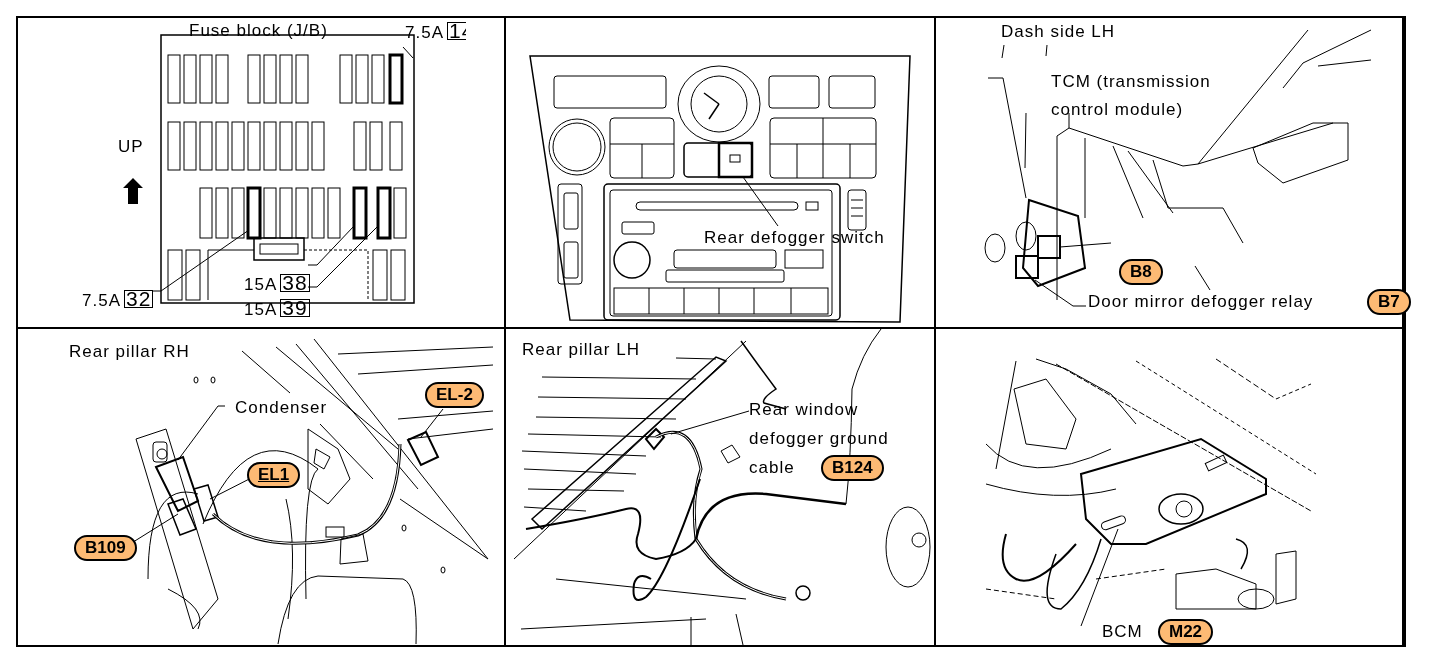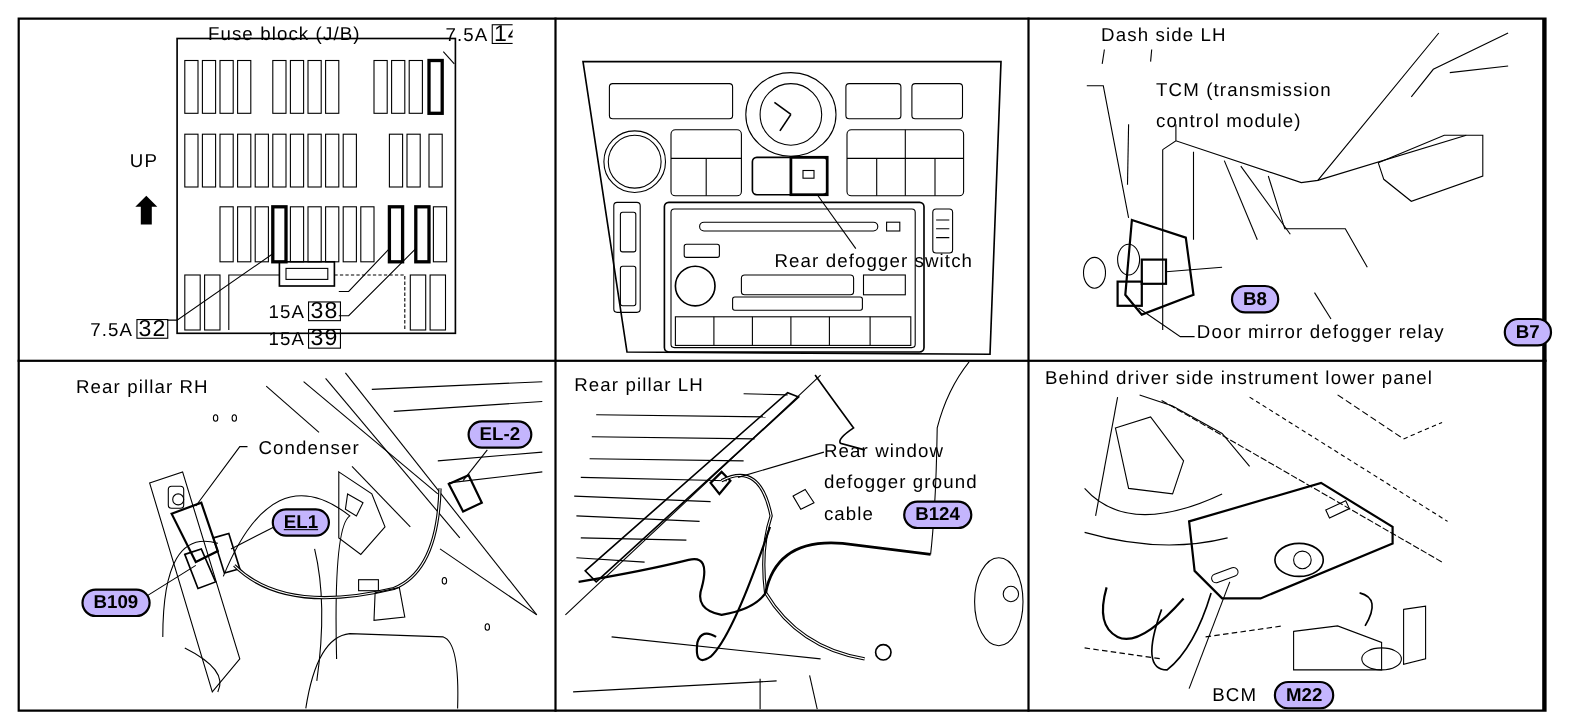--- a/index.html
+++ b/index.html
@@ -4,21 +4,21 @@
 <style>
   html,body{margin:0;padding:0;background:#fff;}
   body{width:1440px;height:660px;position:relative;overflow:hidden;font-family:"Liberation Sans",sans-serif;color:#000;}
   #frame{position:absolute;left:16px;top:16px;width:1390px;height:631px;border-top:2px solid #000;border-left:2px solid #000;border-right:4px solid #000;border-bottom:2px solid #000;box-sizing:border-box;}
   .panel{position:absolute;overflow:hidden;box-sizing:border-box;}
   .vdiv{position:absolute;width:2px;background:#000;}
   .hdiv{position:absolute;height:2px;background:#000;}
   svg{position:absolute;left:0;top:0;}
   .lbl{position:absolute;font-size:17px;letter-spacing:1px;white-space:nowrap;line-height:1;}
   .box{display:inline-block;border:1.5px solid #000;padding:0 1px;line-height:16px;font-size:21px;margin-left:3px;}
-  .pill{position:absolute;border:2px solid #000;border-radius:14px;font-weight:bold;font-size:17px;line-height:22px;padding:0 9px;background:#c4b5fd;white-space:nowrap;}
+  .pill{position:absolute;border:2px solid #000;border-radius:14px;font-weight:bold;font-size:17px;line-height:22px;padding:0 9px;background:#fdba74;white-space:nowrap;}
 </style>
 </head>
 <body>
 
 <div id="frame"></div>
 <div class="vdiv" style="left:504px;top:16px;height:631px;"></div>
 <div class="vdiv" style="left:934px;top:16px;height:631px;"></div>
 <div class="hdiv" style="left:16px;top:327px;width:1390px;"></div>
 
 <div class="panel" style="left:18px;top:18px;width:448px;height:309px;">
@@ -279,16 +279,15 @@
     <path d="M70,205 Q60,240 80,250 Q100,260 140,215" fill="none" stroke="#000" stroke-width="2"></path>
     <path d="M120,225 Q100,280 125,280 Q150,260 165,210" fill="none" stroke="#000" stroke-width="1.5"></path>
     <polygon points="240,245 280,240 320,255 320,280 240,280" fill="none" stroke="#000"></polygon>
     <path d="M300,210 Q320,215 305,240" fill="none" stroke="#000" stroke-width="1.5"></path>
     <polygon points="340,225 360,222 360,270 340,275" fill="none" stroke="#000"></polygon>
     <ellipse cx="320" cy="270" rx="18" ry="10" fill="none" stroke="#000"></ellipse>
     <line x1="50" y1="260" x2="120" y2="270" stroke="#000" stroke-dasharray="5,3"></line>
     <line x1="160" y1="250" x2="230" y2="240" stroke="#000" stroke-dasharray="5,3"></line>
     <line x1="182" y1="200" x2="145" y2="297" stroke="#000"></line>
   </svg>
-  <div class="lbl" style="left:14px;top:6px;">Behind driver side instrument lower panel</div>
   <div class="lbl" style="left:166px;top:294px;text-align:center;">BCM</div>
   <div class="pill" style="left:222px;top:290px;">M22</div>
 </div>
 
 </body></html>

